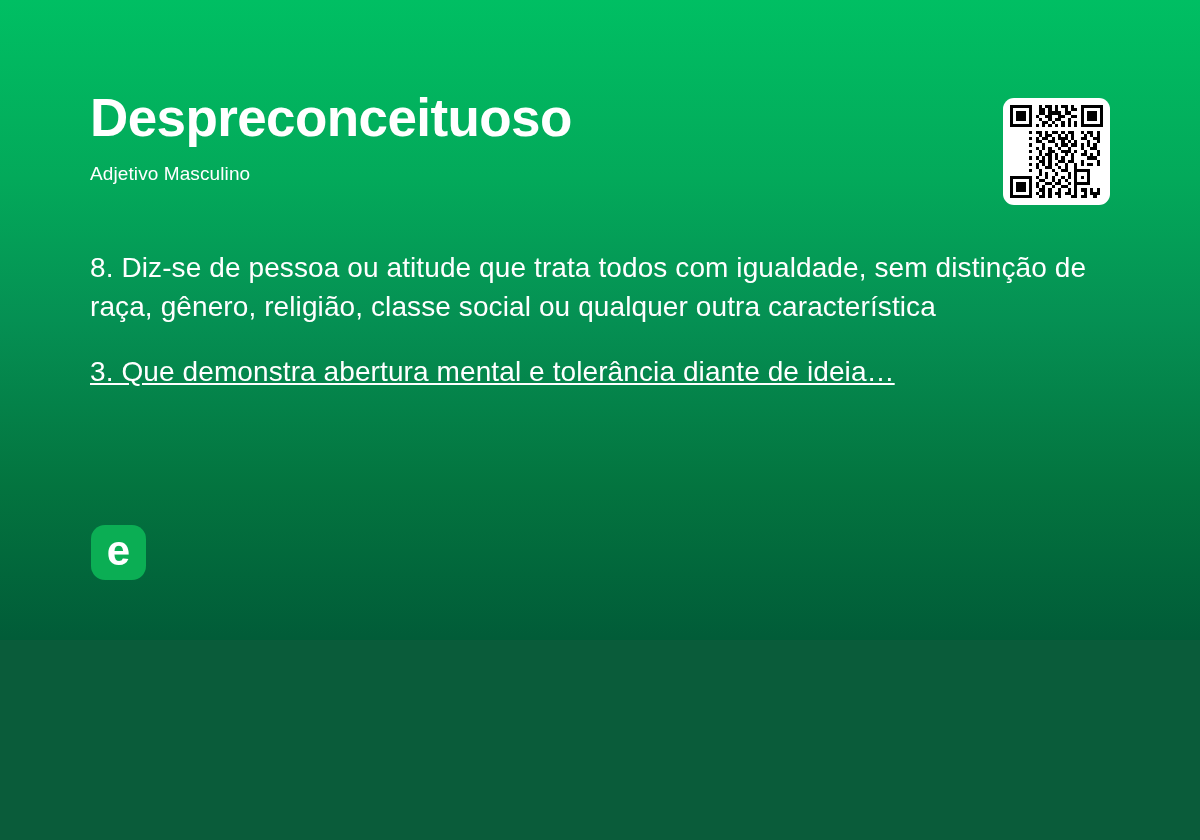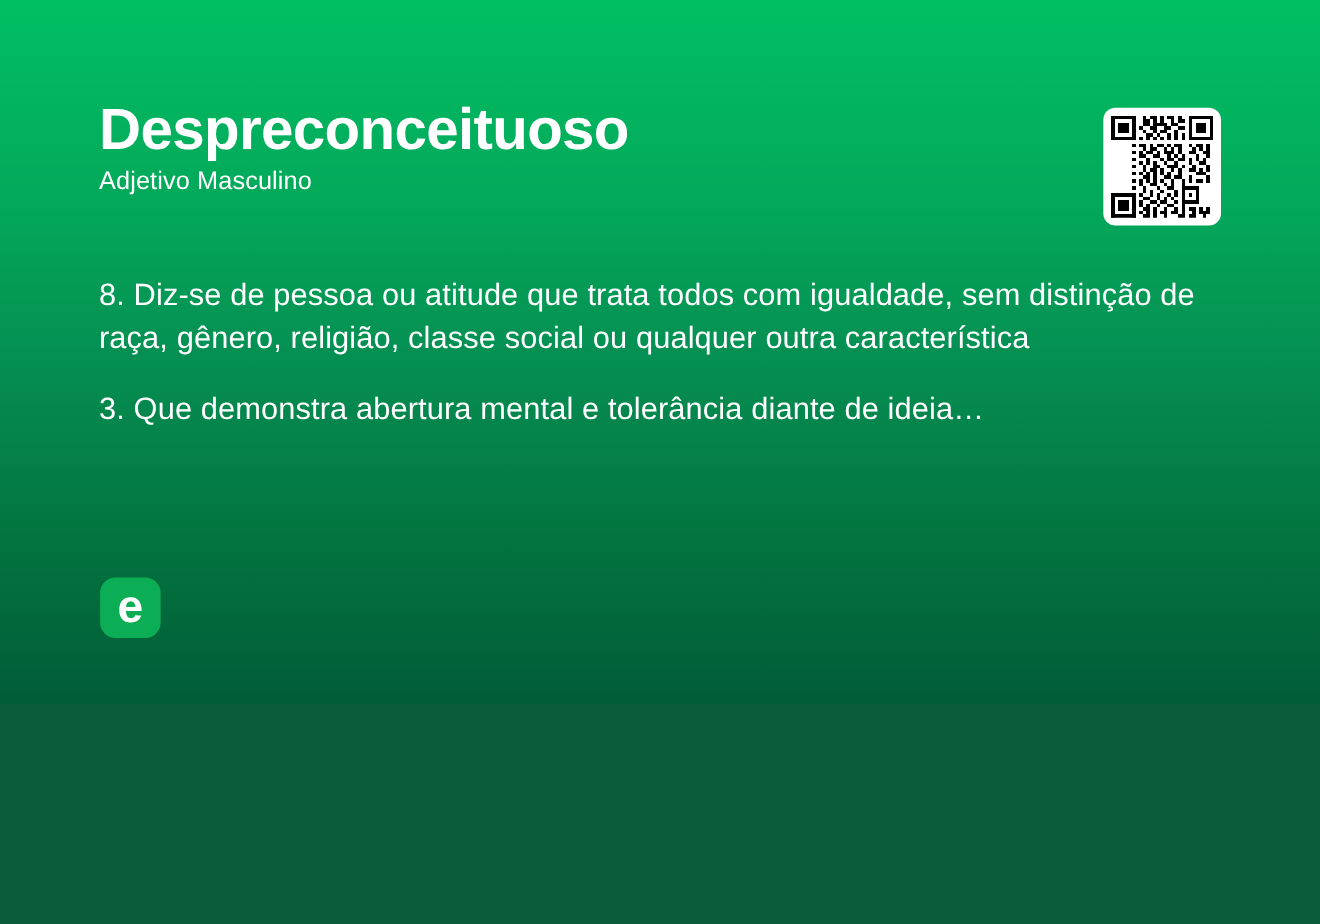--- a/index.html
+++ b/index.html
@@ -39,22 +39,22 @@
   .word-title {
     font-size: 53px;
     font-weight: 700;
     line-height: 1.12;
     color: #ffffff;
     letter-spacing: -0.6px;
     white-space: nowrap;
   }
 
   .word-class {
-    margin-top: 4px;
-    font-size: 23px;
+    margin-top: 16px;
+    font-size: 19px;
     font-weight: 500;
     color: #ffffff;
     letter-spacing: 0.1px;
   }
 
   
   .qr-panel {
     position: absolute;
     right: 90px;
     top: 98px;
@@ -76,21 +76,21 @@
   }
 
   .definition {
     font-size: 28px;
     line-height: 39px;
     color: #ffffff;
     margin-bottom: 26px;
     letter-spacing: 0.1px;
   }
 
-  .definition:last-child { margin-bottom: 0; }
+  .definition:last-child { margin-bottom: 0; text-decoration: underline; }
 
   
   .logo-mark {
     position: absolute;
     left: 91px;
     bottom: 60px;
     width: 55px;
     height: 55px;
     background: #0bae54;
     border-radius: 14px;

